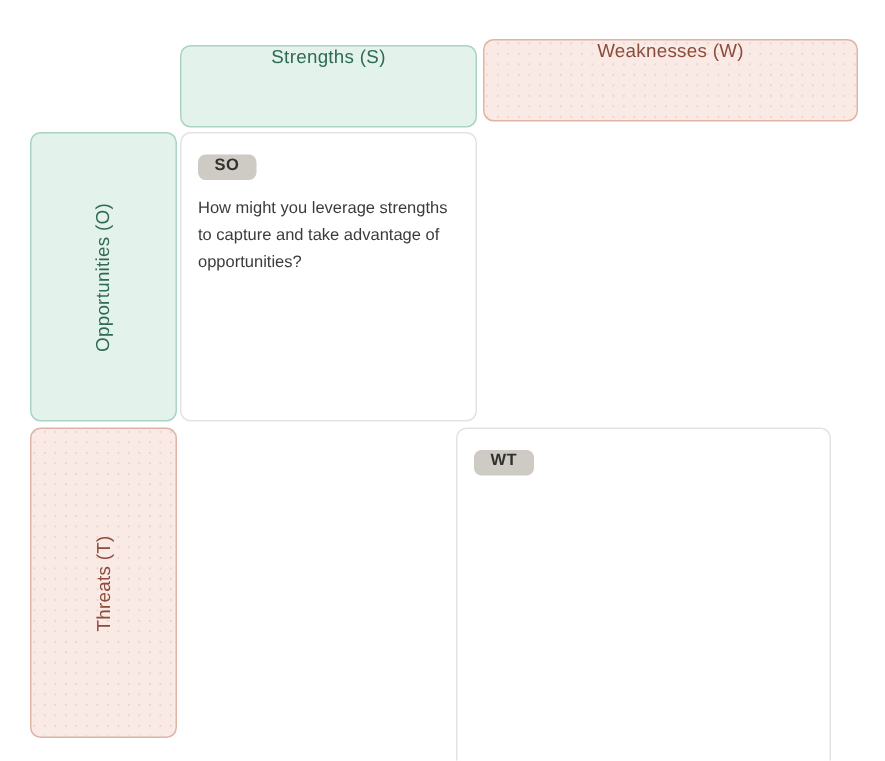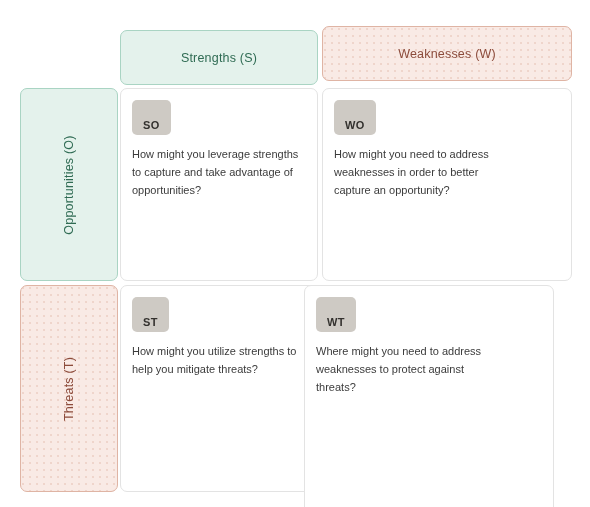--- a/index.html
+++ b/index.html
@@ -25,21 +25,21 @@
   
   .box {
     position: absolute;
     box-sizing: border-box;
     border-radius: 7px;
   }
 
   
   .col-header {
     display: flex;
-    align-items: center;
+    align-items: flex-start;
     justify-content: center;
     font-size: 12.5px;
     letter-spacing: 0.2px;
   }
   .col-header.green {
     background-color: #e4f2ec;
     border: 1px solid #a9d4c3;
     color: #2f6b53;
   }
   .col-header.pink {
@@ -83,21 +83,21 @@
     border: 1px solid #e3e3e3;
     padding: 11px 11px 10px 11px;
   }
   .badge {
     display: inline-block;
     background-color: #cecac4;
     color: #33312e;
     font-size: 11px;
     font-weight: 700;
     letter-spacing: 0.3px;
-    padding: 19px 11px 4px 11px;
+    padding: 1px 11px 4px 11px;
     border-radius: 5px;
     line-height: 1.1;
   }
   .quad-text {
     margin-top: 11px;
     font-size: 11px;
     line-height: 1.62;
     color: #3b3b3b;
     max-width: 172px;
   }
@@ -136,28 +136,19 @@
 
   <div class="box row-header pink" id="row-threats">
     <span class="vtext">Threats (T)</span>
   </div>
 
   <div class="box quad" id="cell-so">
     <span class="badge">SO</span>
     <div class="quad-text">How might you leverage strengths to capture and take advantage of opportunities?</div>
   </div>
 
-  <div class="box quad wide" id="cell-wo">
-    <span class="badge">WO</span>
-    <div class="quad-text">How might you need to address weaknesses in order to better capture an opportunity?</div>
-  </div>
 
-  <div class="box quad" id="cell-st">
-    <span class="badge">ST</span>
-    <div class="quad-text">How might you utilize strengths to help you mitigate threats?</div>
-  </div>
 
   <div class="box quad wide" id="cell-wt">
     <span class="badge">WT</span>
-    <div class="quad-text">Where might you need to address weaknesses to protect against threats?</div>
   </div>
 
 </div>
 
 </body></html>

